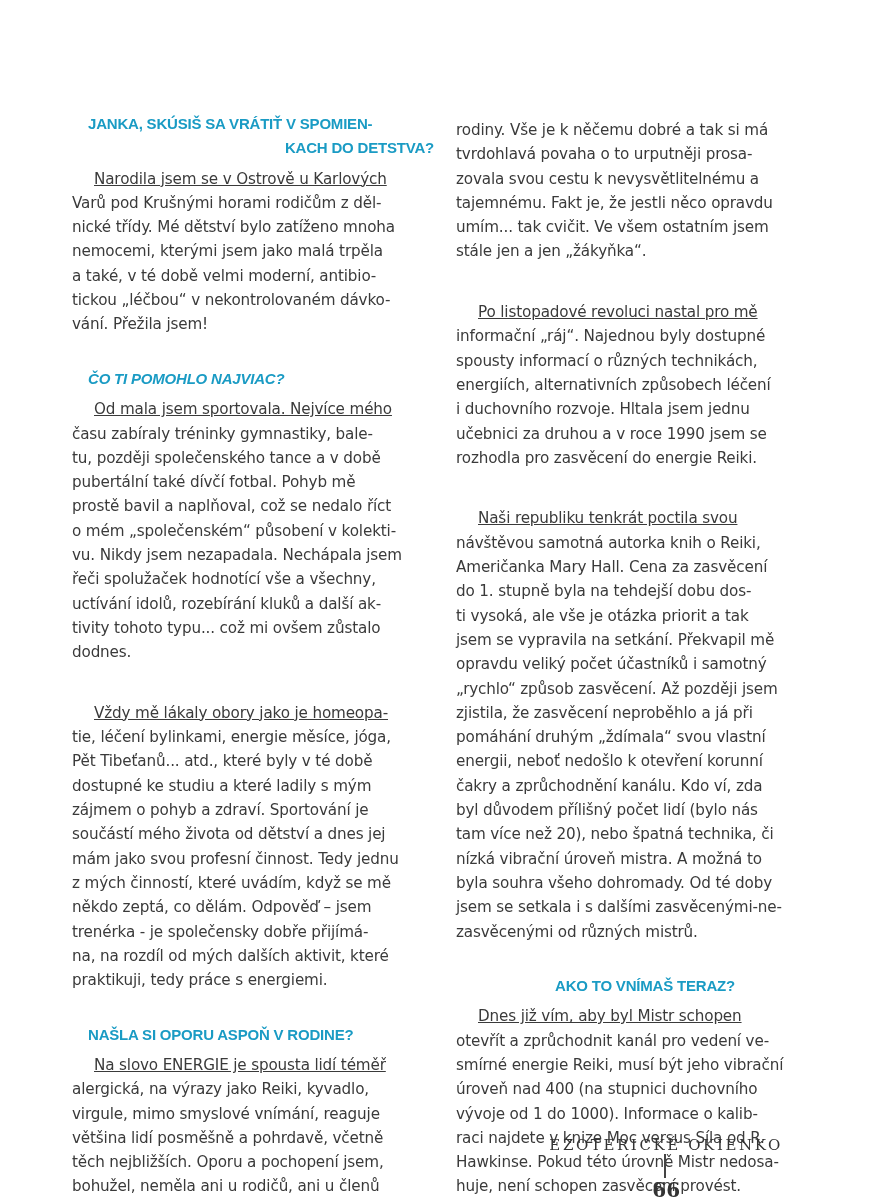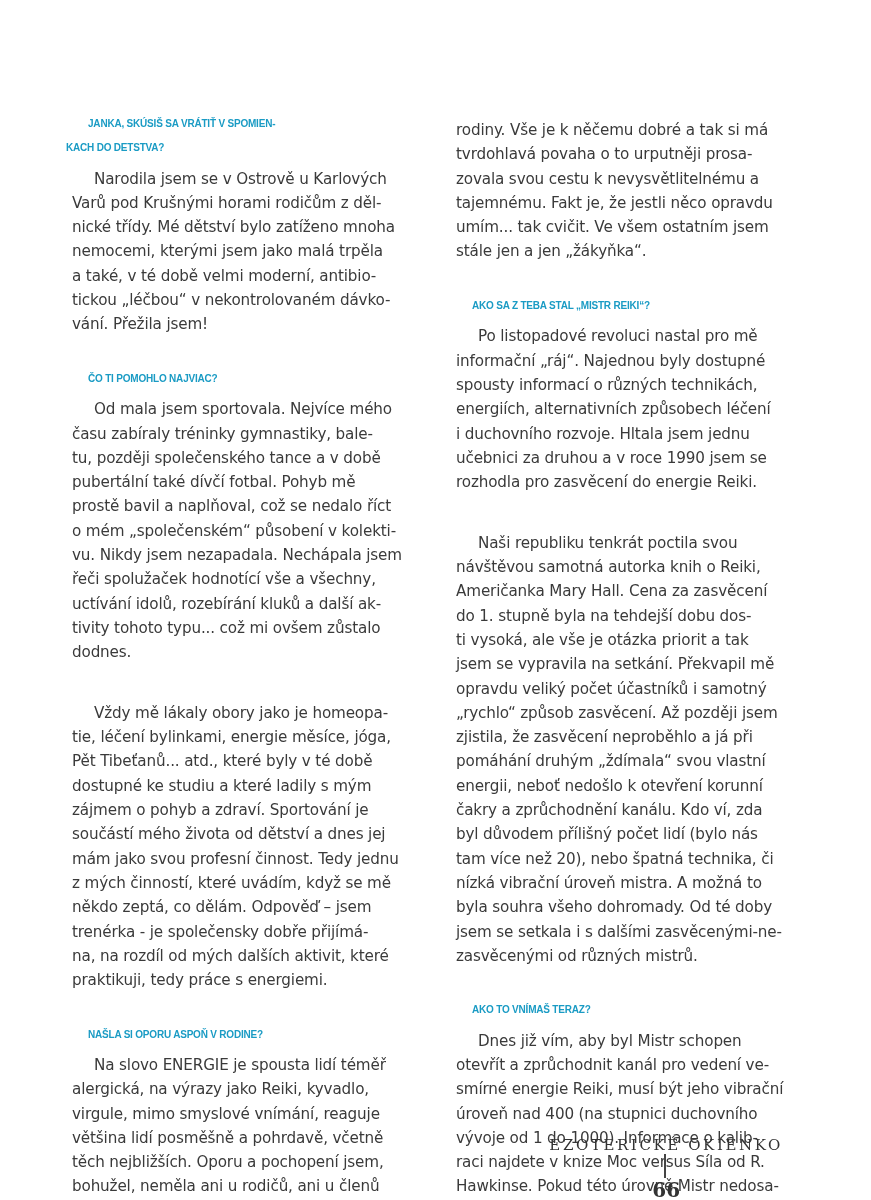--- a/index.html
+++ b/index.html
@@ -5,63 +5,63 @@
   html, body { margin: 0; padding: 0; background: #ffffff; }
   body { width: 871px; height: 1200px; position: relative; overflow: hidden; font-family: "DejaVu Sans", "Liberation Sans", sans-serif; color: #3a3a3a; }
   .col { position: absolute; top: 112px; width: 368px; }
   .col-left { left: 66px; }
   .col-right { left: 450px; }
   .section { margin: 0; }
   .heading {
     font-family: "Liberation Sans", sans-serif;
     font-weight: 700;
     color: #1a9bc4;
-    font-size: 10px;
+    font-size: 15px;
     line-height: 24.3px;
     text-indent: 22px;
     margin: 0;
     letter-spacing: -0.2px;
   }
   .para {
     font-family: "DejaVu Sans", sans-serif;
     font-size: 15.2px;
     line-height: 24.3px;
     margin: 6px;
     letter-spacing: -0.15px;
     white-space: pre-line;
   }
   .line { display: block; white-space: nowrap; }
-  .line.first { text-indent: 22px; }
+  .line.first { text-indent: 22px; text-decoration: underline; }
   .gap { height: 24.3px; }
   .footer {
     position: absolute; right: 88px; top: 1136px;
     display: flex; align-items: center;
     font-family: "DejaVu Serif", "Liberation Serif", serif;
     color: #333;
     flex-direction: column;
   }
   .footer-title { font-size: 15px; letter-spacing: 2.6px; }
   .footer-divider { width: 1.5px; height: 24px; background: #444; margin: 0 12px 0 10px; }
   .footer-page { font-size: 20px; font-weight: 700; }
 </style>
 </head>
 <body>
 
 <div class="col col-left">
     <div class="section">
       <h3 class="heading">
         <span class="line" style="text-indent: 22px;">JANKA, SKÚSIŠ SA VRÁTIŤ V SPOMIEN-</span>
-        <span class="line" style="text-indent: 0px;">KACH DO DETSTVA?</span>
+        <span class="line" style="text-indent: 0px; text-align: right;">KACH DO DETSTVA?</span>
       </h3>
       <p class="para"><span class="line first">Narodila jsem se v Ostrově u Karlových</span><span class="line">Varů pod Krušnými horami rodičům z děl-</span><span class="line">nické třídy. Mé dětství bylo zatíženo mnoha</span><span class="line">nemocemi, kterými jsem jako malá trpěla</span><span class="line">a také, v té době velmi moderní, antibio-</span><span class="line">tickou „léčbou“ v nekontrolovaném dávko-</span><span class="line">vání. Přežila jsem!</span></p>
     </div>
     <div class="gap"></div>
     <div class="section">
       <h3 class="heading">
-        <span class="line" style="text-indent: 22px;">ČO TI POMOHLO NAJVIAC?</span>
+        <span class="line" style="text-indent: 22px; font-style: italic;">ČO TI POMOHLO NAJVIAC?</span>
       </h3>
       <p class="para"><span class="line first">Od mala jsem sportovala. Nejvíce mého</span><span class="line">času zabíraly tréninky gymnastiky, bale-</span><span class="line">tu, později společenského tance a v době</span><span class="line">pubertální také dívčí fotbal. Pohyb mě</span><span class="line">prostě bavil a naplňoval, což se nedalo říct</span><span class="line">o mém „společenském“ působení v kolekti-</span><span class="line">vu. Nikdy jsem nezapadala. Nechápala jsem</span><span class="line">řeči spolužaček hodnotící vše a všechny,</span><span class="line">uctívání idolů, rozebírání kluků a další ak-</span><span class="line">tivity tohoto typu... což mi ovšem zůstalo</span><span class="line">dodnes.</span></p>
     </div>
     <div class="gap"></div>
     <div class="section">
       <h3 class="heading">
       </h3>
       <p class="para"><span class="line first">Vždy mě lákaly obory jako je homeopa-</span><span class="line">tie, léčení bylinkami, energie měsíce, jóga,</span><span class="line">Pět Tibeťanů... atd., které byly v té době</span><span class="line">dostupné ke studiu a které ladily s mým</span><span class="line">zájmem o pohyb a zdraví. Sportování je</span><span class="line">součástí mého života od dětství a dnes jej</span><span class="line">mám jako svou profesní činnost. Tedy jednu</span><span class="line">z mých činností, které uvádím, když se mě</span><span class="line">někdo zeptá, co dělám. Odpověď – jsem</span><span class="line">trenérka - je společensky dobře přijímá-</span><span class="line">na, na rozdíl od mých dalších aktivit, které</span><span class="line">praktikuji, tedy práce s energiemi.</span></p>
     </div>
     <div class="gap"></div>
@@ -71,33 +71,30 @@
       </h3>
       <p class="para"><span class="line first">Na slovo ENERGIE je spousta lidí téměř</span><span class="line">alergická, na výrazy jako Reiki, kyvadlo,</span><span class="line">virgule, mimo smyslové vnímání, reaguje</span><span class="line">většina lidí posměšně a pohrdavě, včetně</span><span class="line">těch nejbližších. Oporu a pochopení jsem,</span><span class="line">bohužel, neměla ani u rodičů, ani u členů</span></p>
     </div>
   </div>
 <div class="col col-right">
     <div class="section">
       <p class="para"><span class="line">rodiny. Vše je k něčemu dobré a tak si má</span><span class="line">tvrdohlavá povaha o to urputněji prosa-</span><span class="line">zovala svou cestu k nevysvětlitelnému a</span><span class="line">tajemnému. Fakt je, že jestli něco opravdu</span><span class="line">umím... tak cvičit. Ve všem ostatním jsem</span><span class="line">stále jen a jen „žákyňka“.</span></p>
     </div>
     <div class="gap"></div>
     <div class="section">
-      <h3 class="heading">
-        <span class="line" style="text-indent: 22px;">AKO SA Z TEBA STAL „MISTR REIKI“?</span>
-      </h3>
       <p class="para"><span class="line first">Po listopadové revoluci nastal pro mě</span><span class="line">informační „ráj“. Najednou byly dostupné</span><span class="line">spousty informací o různých technikách,</span><span class="line">energiích, alternativních způsobech léčení</span><span class="line">i duchovního rozvoje. Hltala jsem jednu</span><span class="line">učebnici za druhou a v roce 1990 jsem se</span><span class="line">rozhodla pro zasvěcení do energie Reiki.</span></p>
     </div>
     <div class="gap"></div>
     <div class="section">
       <p class="para"><span class="line first">Naši republiku tenkrát poctila svou</span><span class="line">návštěvou samotná autorka knih o Reiki,</span><span class="line">Američanka Mary Hall. Cena za zasvěcení</span><span class="line">do 1. stupně byla na tehdejší dobu dos-</span><span class="line">ti vysoká, ale vše je otázka priorit a tak</span><span class="line">jsem se vypravila na setkání. Překvapil mě</span><span class="line">opravdu veliký počet účastníků i samotný</span><span class="line">„rychlo“ způsob zasvěcení. Až později jsem</span><span class="line">zjistila, že zasvěcení neproběhlo a já při</span><span class="line">pomáhání druhým „ždímala“ svou vlastní</span><span class="line">energii, neboť nedošlo k otevření korunní</span><span class="line">čakry a zprůchodnění kanálu. Kdo ví, zda</span><span class="line">byl důvodem přílišný počet lidí (bylo nás</span><span class="line">tam více než 20), nebo špatná technika, či</span><span class="line">nízká vibrační úroveň mistra. A možná to</span><span class="line">byla souhra všeho dohromady. Od té doby</span><span class="line">jsem se setkala i s dalšími zasvěcenými-ne-</span><span class="line">zasvěcenými od různých mistrů.</span></p>
     </div>
     <div class="gap"></div>
     <div class="section">
       <h3 class="heading">
-        <span class="line" style="text-indent: 22px;">AKO TO VNÍMAŠ TERAZ?</span>
+        <span class="line" style="text-indent: 22px; text-align: center;">AKO TO VNÍMAŠ TERAZ?</span>
       </h3>
       <p class="para"><span class="line first">Dnes již vím, aby byl Mistr schopen</span><span class="line">otevřít a zprůchodnit kanál pro vedení ve-</span><span class="line">smírné energie Reiki, musí být jeho vibrační</span><span class="line">úroveň nad 400 (na stupnici duchovního</span><span class="line">vývoje od 1 do 1000). Informace o kalib-</span><span class="line">raci najdete v knize Moc versus Síla od R.</span><span class="line">Hawkinse. Pokud této úrovně Mistr nedosa-</span><span class="line">huje, není schopen zasvěcení provést.</span></p>
     </div>
   </div>
 
 <div class="footer">
   <span class="footer-title">EZOTERICKÉ OKIENKO</span>
   <span class="footer-divider"></span>
   <span class="footer-page">66</span>
 </div>

